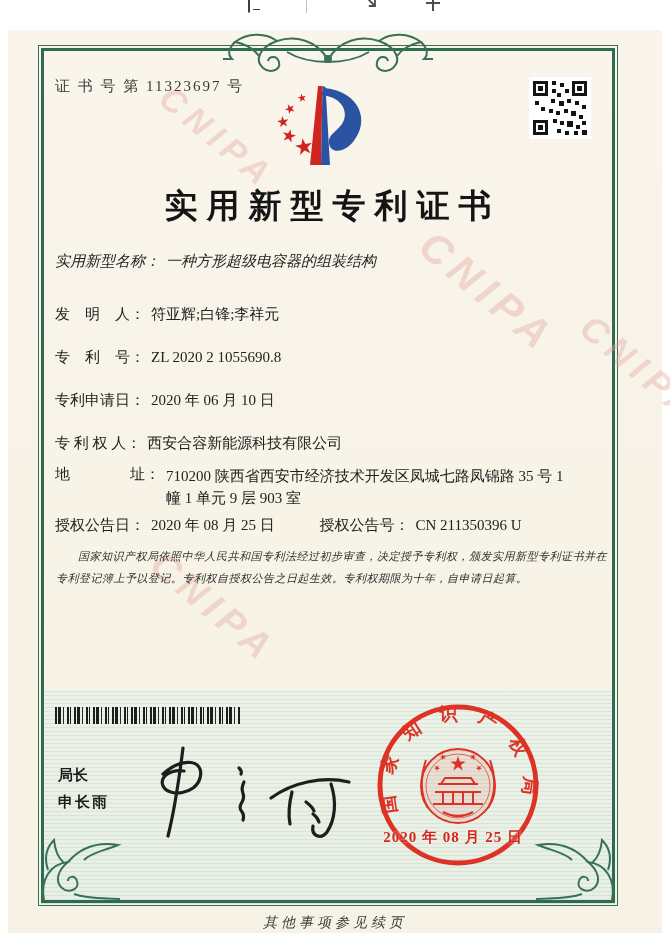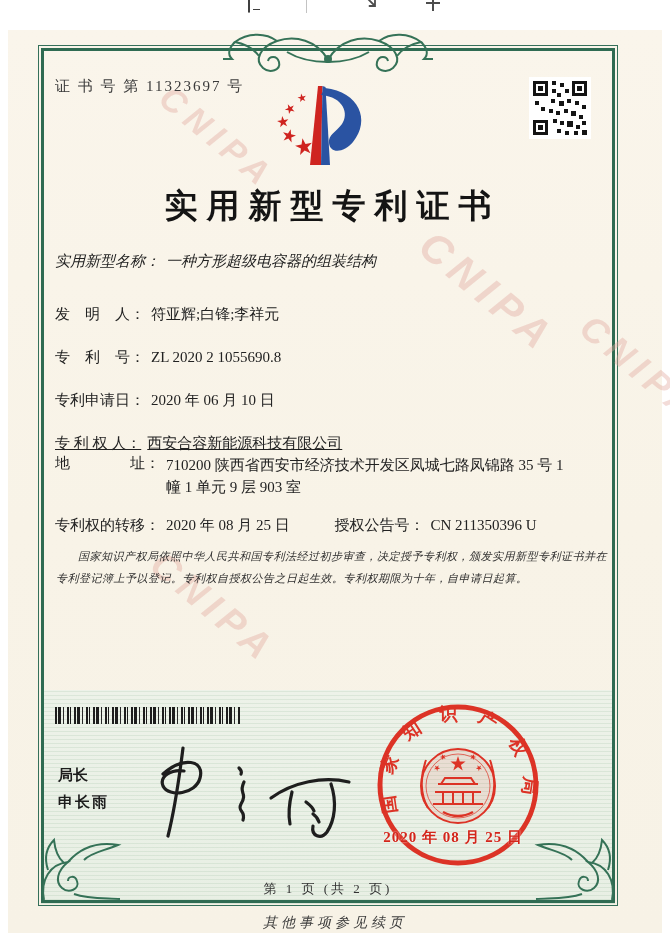--- a/index.html
+++ b/index.html
@@ -198,29 +198,29 @@
   </div>
   <div class="row" style="top:275px;">
     <span class="lbl">发　明　人：</span><span class="val">符亚辉;白锋;李祥元</span>
   </div>
   <div class="row" style="top:318px;">
     <span class="lbl">专　利　号：</span><span class="val">ZL 2020 2 1055690.8</span>
   </div>
   <div class="row" style="top:361px;">
     <span class="lbl">专利申请日：</span><span class="val">2020 年 06 月 10 日</span>
   </div>
-  <div class="row" style="top:404px;text-decoration:underline;">
+  <div class="row" style="top:404px;">
     <span class="lbl">专 利 权 人：</span><span class="val">西安合容新能源科技有限公司</span>
   </div>
-  <div class="row row-addr" style="top:424px;justify-content:space-between;">
+  <div class="row row-addr" style="top:435px;justify-content:space-between;">
     <span class="lbl">地　　　　址：</span>
       <span class="val">710200 陕西省西安市经济技术开发区凤城七路凤锦路 35 号 1 幢 1 单元 9 层 903 室</span>
   </div>
   <div class="row" style="top:486px;">
-    <span><span class="lbl">专利权的转移：</span><span class="val">2020 年 08 月 25 日</span></span>
+    <span><span class="lbl">授权公告日：</span><span class="val">2020 年 08 月 25 日</span></span>
     <span class="pair2"><span class="lbl">授权公告号：</span><span class="val">CN 211350396 U</span></span>
   </div>
 
   <div class="paras">
     <p>国家知识产权局依照中华人民共和国专利法经过初步审查，决定授予专利权，颁发实用新型专利证书并在专利登记簿上予以登记。专利权自授权公告之日起生效。专利权期限为十年，自申请日起算。</p>
   </div>
 
   <div class="barcode"></div>
 
   <div class="signer-title">局长</div>
@@ -259,17 +259,16 @@
           <path d="M70,92 V104 M80,92 V104 M90,92 V104 M100,92 V104"></path>
           <path d="M70,112 Q85,120 100,112" stroke-width="2.5"></path>
           <path d="M53,60 C47,76 47,94 55,108"></path>
           <path d="M117,60 C123,76 123,94 115,108"></path>
         </g>
       </g>
     </g>
   </svg>
   <div class="seal-date">2020 年 08 月 25 日</div>
 
-  <div class="page-info">第 1 页 (共 2 页)</div>
 
   <div class="footer-note">其他事项参见续页</div>
 
 </div>
 
 </body></html>

